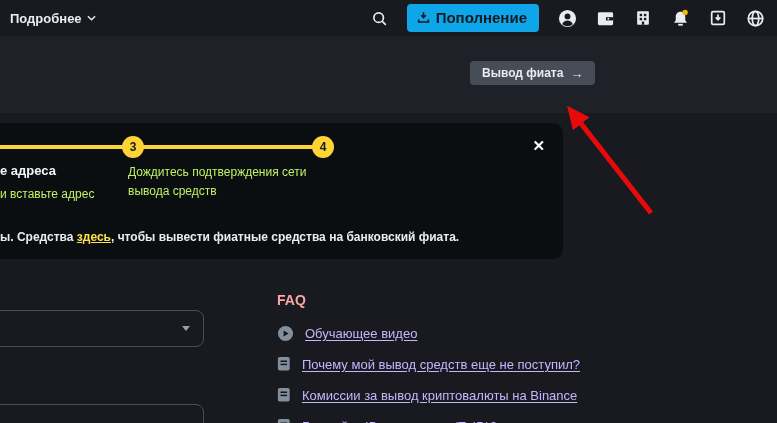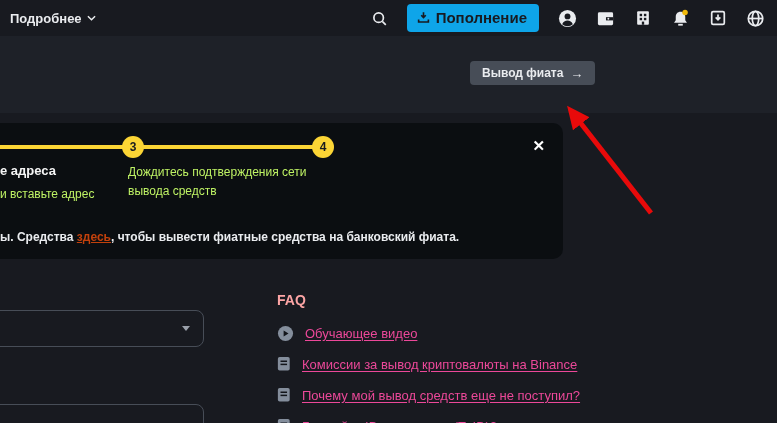--- a/index.html
+++ b/index.html
@@ -56,21 +56,21 @@
   .col-2 { left:0; width:118px; }
   .col-3 { left:128px; width:182px; }
   .col-4 { left:317px; width:212px; }
   .step-title { font-size:13px; font-weight:700; color:#F5F5F5; margin-bottom:7px; }
   .step-desc  { font-size:12px; color:#bef264; line-height:1.6; }
   .tour-close { position:absolute; top:15px; right:18px; font-size:15px;
                 font-weight:700; color:#FFFFFF; cursor:pointer; line-height:1; }
   .tour-note  { position:absolute; left:0; top:107px; font-size:12px;
                 font-weight:600; color:#EAECEF; white-space:nowrap; }
   .tour-note .note-link { font-weight:700; text-decoration:underline;
-                          color:#c2410c; cursor:pointer; }
+                          color:#fde047; cursor:pointer; }
 
   
   .select-box {
     position:absolute; left:-16px; top:310px; width:220px; height:37px;
     border:1px solid #474D57; border-radius:8px; background:transparent;
     cursor:pointer; z-index:2;
   }
   .select-caret {
     position:absolute; right:13px; top:15px; width:0; height:0;
     border-left:4px solid transparent; border-right:4px solid transparent;
@@ -79,21 +79,21 @@
   .input-box2 {
     position:absolute; left:-16px; top:404px; width:220px; height:34px;
     border:1px solid #474D57; border-radius:8px; background:transparent; z-index:2;
   }
 
   
   .faq { position:absolute; left:277px; top:292px; width:310px; z-index:2; }
   .faq-title { font-size:14px; font-weight:700; color:#fca5a5; margin-bottom:15px; }
   .faq-item { display:flex; align-items:center; gap:11px; height:20px; margin-bottom:11px; cursor:pointer; }
   .faq-item .fi { flex:0 0 auto; display:flex; }
-  .faq-link { font-size:13px; color:#ec4899; text-decoration:underline;
+  .faq-link { font-size:13px; color:#c4b5fd; text-decoration:underline;
               text-underline-offset:2px; }
 
   
   .arrow-overlay { position:absolute; left:0; top:0; z-index:10; pointer-events:none; }
 </style>
 </head>
 <body>
 
 <header class="navbar">
   <div class="more">
@@ -225,32 +225,32 @@
   </div>
 
   <div class="faq-item">
     <span class="fi">
       <svg width="14" height="16" viewBox="0 0 16 18">
           <rect x="1" y="1" width="13.5" height="15.5" rx="2" fill="#848E9C"></rect>
           <rect x="4" y="5" width="7.5" height="1.7" fill="#12151A"></rect>
           <rect x="4" y="8.6" width="7.5" height="1.7" fill="#12151A"></rect>
         </svg>
     </span>
-    <span class="faq-link">Комиссии за вывод криптовалюты на Binance</span>
+    <span class="faq-link">Почему мой вывод средств еще не поступил?</span>
   </div>
 
   <div class="faq-item">
     <span class="fi">
       <svg width="14" height="16" viewBox="0 0 16 18">
           <rect x="1" y="1" width="13.5" height="15.5" rx="2" fill="#848E9C"></rect>
           <rect x="4" y="5" width="7.5" height="1.7" fill="#12151A"></rect>
           <rect x="4" y="8.6" width="7.5" height="1.7" fill="#12151A"></rect>
         </svg>
     </span>
-    <span class="faq-link">Почему мой вывод средств еще не поступил?</span>
+    <span class="faq-link">Комиссии за вывод криптовалюты на Binance</span>
   </div>
 
   <div class="faq-item">
     <span class="fi">
       <svg width="14" height="16" viewBox="0 0 16 18">
           <rect x="1" y="1" width="13.5" height="15.5" rx="2" fill="#848E9C"></rect>
           <rect x="4" y="5" width="7.5" height="1.7" fill="#12151A"></rect>
           <rect x="4" y="8.6" width="7.5" height="1.7" fill="#12151A"></rect>
         </svg>
     </span>

